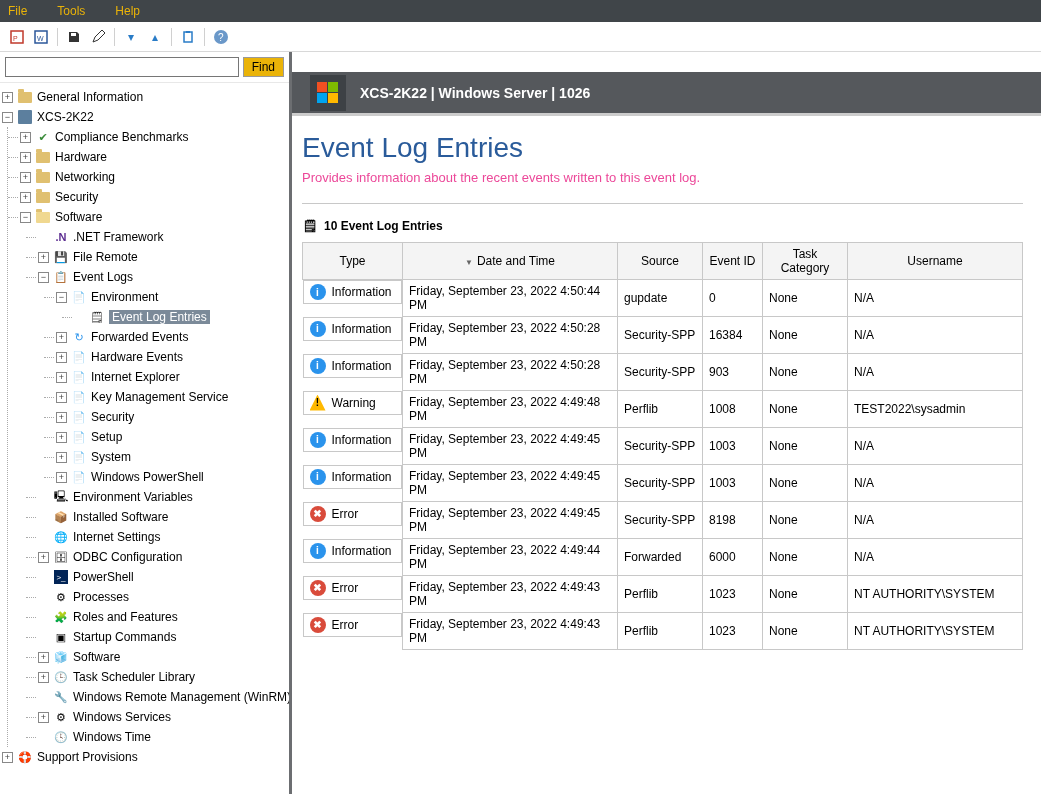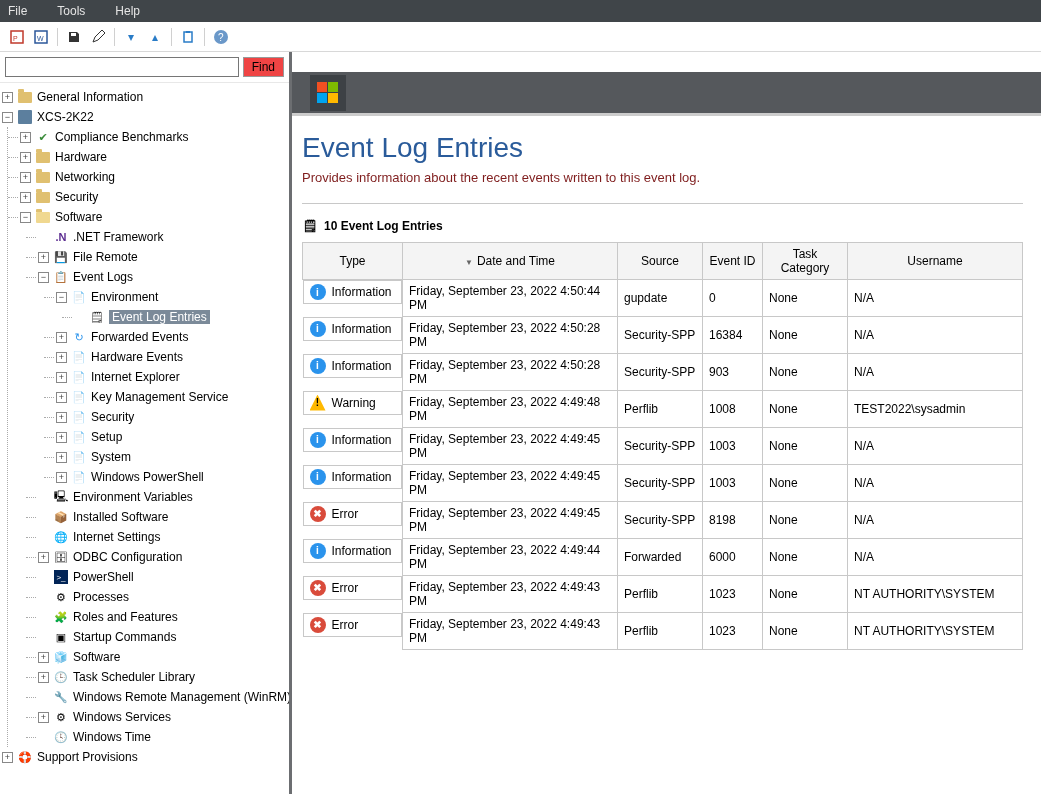--- a/index.html
+++ b/index.html
@@ -1,44 +1,44 @@
 <!DOCTYPE html>
 <html><head>
 <meta charset="utf-8">
 <style>
 * { box-sizing: border-box; margin: 0; padding: 0; }
 body { font-family: "Segoe UI", Tahoma, sans-serif; font-size: 12px; color: #000; background: #fff; width: 1041px; height: 794px; overflow: hidden; display: flex; flex-direction: column; }
-.menubar { background: #404549; color: #e5e5e5; height: 22px; display: flex; align-items: center; padding: 0 8px; font-size: 12px; }
+.menubar { background: #404549; color: #eab308; height: 22px; display: flex; align-items: center; padding: 0 8px; font-size: 12px; }
 .menubar .menu-item { margin-right: 30px; cursor: pointer; }
 .toolbar { background: #fff; border-bottom: 1px solid #d8d8d8; height: 30px; display: flex; align-items: center; padding: 0 6px; gap: 2px; }
 .toolbar .tb-btn { width: 22px; height: 22px; display: flex; align-items: center; justify-content: center; cursor: pointer; color: #444; }
 .toolbar .sep { width: 1px; height: 18px; background: #d0d0d0; margin: 0 3px; }
 .content { display: flex; flex: 1; min-height: 0; }
 .left-pane { width: 292px; border-right: 3px solid #6c6e71; background: #fff; display: flex; flex-direction: column; }
 .search-bar { display: flex; align-items: center; padding: 5px 5px 5px 5px; border-bottom: 1px solid #e8e8e8; gap: 4px; }
 .search-bar input { flex: 1; height: 20px; border: 1px solid #767676; padding: 0 4px; font-size: 12px; }
-.search-bar button { height: 20px; padding: 0 8px; font-size: 12px; border: 1px solid #999; background: #ef4444; cursor: pointer; }
+.search-bar button { height: 20px; padding: 0 8px; font-size: 12px; border: 1px solid #999; background: #eab308; cursor: pointer; }
 .tree { flex: 1; overflow: auto; padding: 4px 2px; }
 .tree ul { list-style: none; }
 .tree li { position: relative; }
 .tree .node { display: flex; align-items: center; height: 20px; cursor: pointer; white-space: nowrap; }
 .tree .node.selected > .label { background: #7b8a99; color: #fff; padding: 0 3px; }
 .tree .toggle { width: 11px; height: 11px; border: 1px solid #888; margin-right: 4px; display: flex; align-items: center; justify-content: center; font-size: 9px; line-height: 1; color: #444; background: #fff; flex-shrink: 0; }
 .tree .toggle.empty { border: none; background: transparent; }
 .tree .icon { width: 16px; height: 16px; margin-right: 4px; display: flex; align-items: center; justify-content: center; flex-shrink: 0; }
 .tree .label { font-size: 12px; }
 .tree ul ul { padding-left: 18px; }
 .tree > ul > li > ul { border-left: 1px dotted #aaa; margin-left: 5px; padding-left: 12px; }
 .tree li li::before { content: ""; position: absolute; left: -12px; top: 10px; width: 10px; border-top: 1px dotted #aaa; }
 .right-pane { flex: 1; display: flex; flex-direction: column; overflow: auto; background: #fff; }
 .header-bar { background: #55585c; height: 44px; margin-top: 20px; display: flex; align-items: center; padding-left: 18px; color: #fff; font-weight: 600; font-size: 14px; border-bottom: 3px solid #ccc; }
 .header-bar .hdr-icon { width: 36px; height: 36px; margin-right: 14px; display: flex; align-items: center; justify-content: center; background: #3d4145; }
 .page-body { padding: 16px 18px 0 10px; }
 .page-title { font-size: 28px; font-weight: 400; color: #2a5b9a; margin-bottom: 6px; }
-.page-subtitle { font-size: 13px; color: #7f1d1d; margin-bottom: 18px; }
+.page-subtitle { font-size: 13px; color: #ec4899; margin-bottom: 18px; }
 .page-body hr { border: none; border-top: 1px solid #c8c8c8; margin-bottom: 14px; }
 .count-bar { display: flex; align-items: center; font-weight: 600; font-size: 12px; margin-bottom: 8px; gap: 6px; }
 .count-bar .cb-icon { width: 16px; height: 16px; display: inline-flex; align-items: center; justify-content: center; }
 table.grid { border-collapse: collapse; width: 100%; font-size: 12px; }
 table.grid th, table.grid td { border: 1px solid #c8c8c8; padding: 4px 6px; text-align: left; vertical-align: middle; height: 24px; }
 table.grid th { background: #f4f4f4; font-weight: 400; text-align: center; margin-top: 20px; }
 table.grid td.type-cell { display: flex; align-items: center; gap: 6px; }
 .evt-icon { width: 16px; height: 16px; border-radius: 50%; display: inline-flex; align-items: center; justify-content: center; color: #fff; font-size: 10px; font-weight: 700; flex-shrink: 0; }
 .evt-icon.info { background: #2a93ec; }
 .evt-icon.warn { background: #ffb900; color: #000; border-radius: 0; clip-path: polygon(50% 0, 100% 100%, 0 100%); }
@@ -431,20 +431,21 @@
   <div class="right-pane">
     <div class="header-bar">
       <span class="hdr-icon">
           <svg width="22" height="22">
             <rect x="0" y="0" width="10" height="10" fill="#f25022"></rect>
             <rect x="11" y="0" width="10" height="10" fill="#7fba00"></rect>
             <rect x="0" y="11" width="10" height="10" fill="#00a4ef"></rect>
             <rect x="11" y="11" width="10" height="10" fill="#ffb900"></rect>
           </svg>
         </span>
+      <span>XCS-2K22 | Windows Server | 1026</span>
     </div>
     <div class="page-body">
       <div class="page-title">Event Log Entries</div>
       <div class="page-subtitle">Provides information about the recent events written to this event log.</div>
       <hr>
       <div class="count-bar">
         <span class="cb-icon">🗒</span>
         <span>10 Event Log Entries</span>
       </div>
       <table class="grid">

